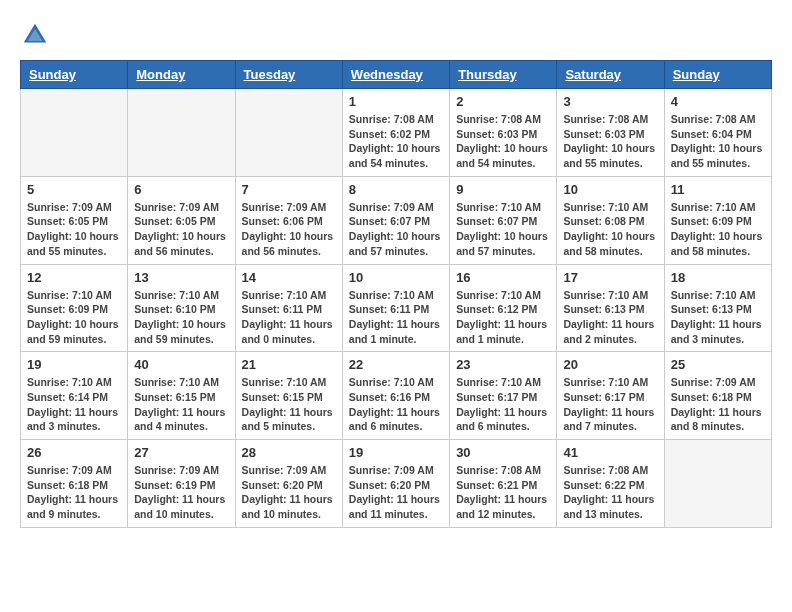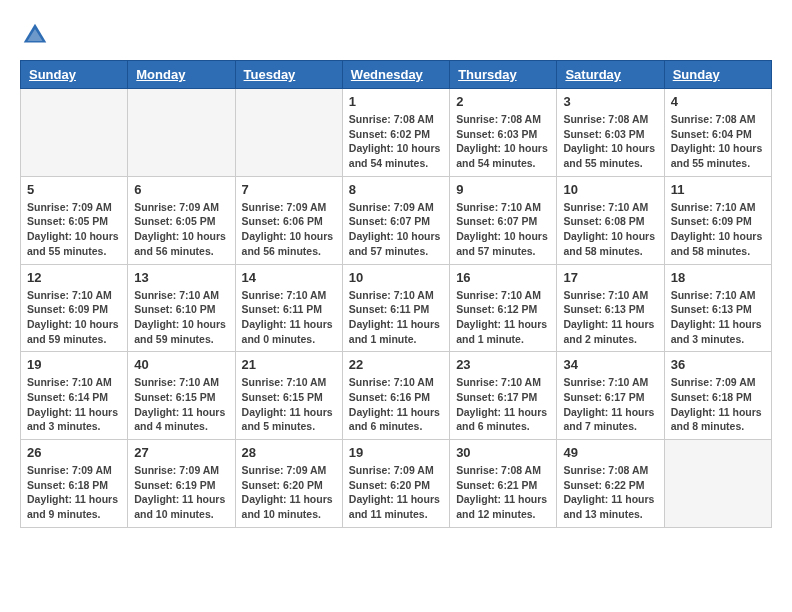--- a/index.html
+++ b/index.html
@@ -293,28 +293,28 @@
 and 6 minutes.</div>
         </td>
         <td>
           <div class="day-number">23</div>
           <div class="day-info" style="white-space: pre-line;">Sunrise: 7:10 AM
 Sunset: 6:17 PM
 Daylight: 11 hours
 and 6 minutes.</div>
         </td>
         <td>
-          <div class="day-number">34</div>
+          <div class="day-number">20</div>
           <div class="day-info" style="white-space: pre-line;">Sunrise: 7:10 AM
 Sunset: 6:17 PM
 Daylight: 11 hours
 and 7 minutes.</div>
         </td>
         <td>
-          <div class="day-number">36</div>
+          <div class="day-number">25</div>
           <div class="day-info" style="white-space: pre-line;">Sunrise: 7:09 AM
 Sunset: 6:18 PM
 Daylight: 11 hours
 and 8 minutes.</div>
         </td>
       </tr>
       <tr class="week-row">
         <td>
           <div class="day-number">26</div>
           <div class="day-info" style="white-space: pre-line;">Sunrise: 7:09 AM
@@ -344,21 +344,21 @@
 and 11 minutes.</div>
         </td>
         <td>
           <div class="day-number">30</div>
           <div class="day-info" style="white-space: pre-line;">Sunrise: 7:08 AM
 Sunset: 6:21 PM
 Daylight: 11 hours
 and 12 minutes.</div>
         </td>
         <td>
-          <div class="day-number">49</div>
+          <div class="day-number">41</div>
           <div class="day-info" style="white-space: pre-line;">Sunrise: 7:08 AM
 Sunset: 6:22 PM
 Daylight: 11 hours
 and 13 minutes.</div>
         </td>
         <td class="empty"></td>
       </tr>
     </tbody>
 </table>
 

